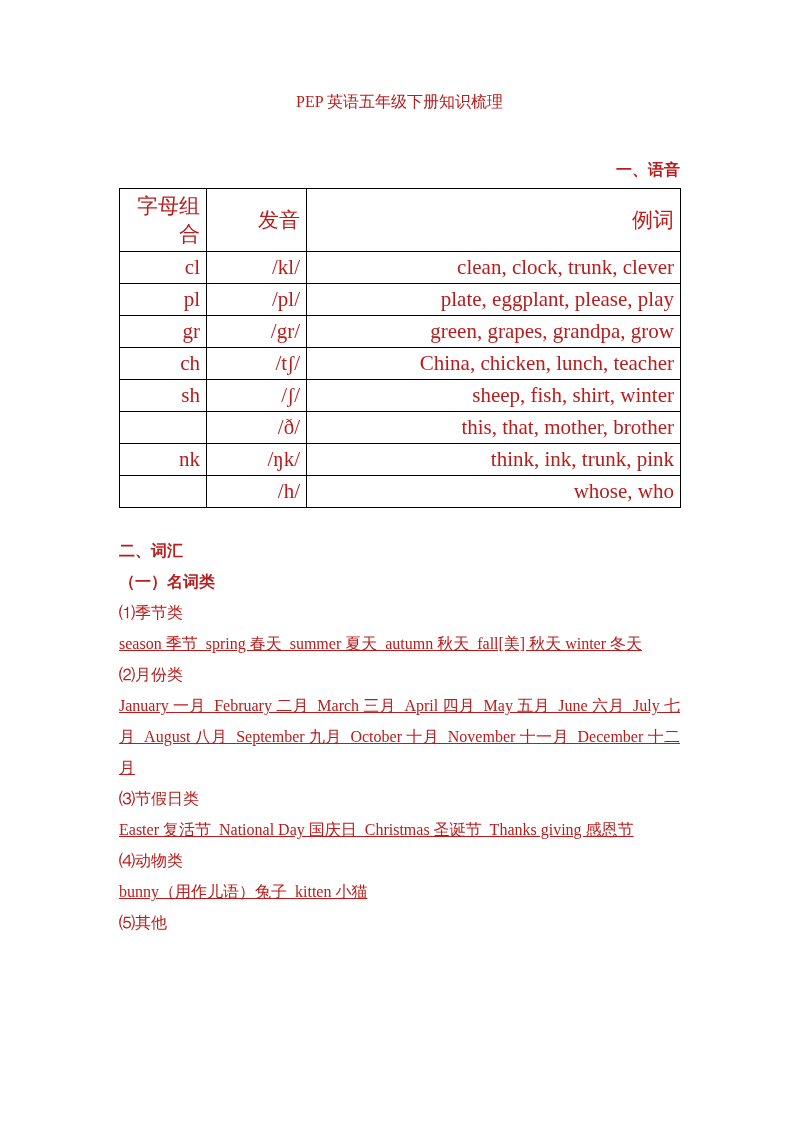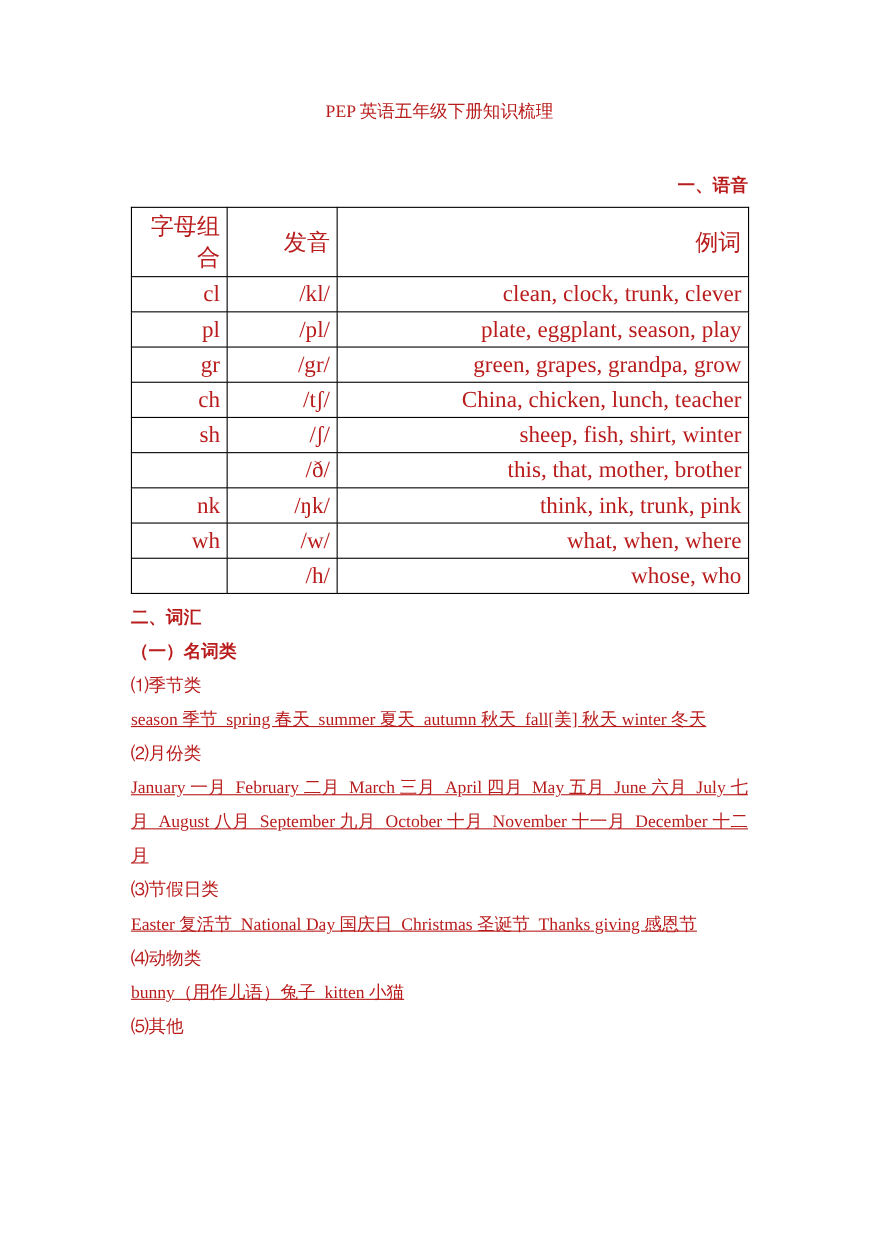--- a/index.html
+++ b/index.html
@@ -41,21 +41,21 @@
     border: 1px solid #000000;
     font-weight: normal;
     text-align: right;
     font-size: 21px;
     padding: 3px 6px;
     height: 28px;
     vertical-align: middle;
     overflow: hidden;
   }
   .vocab {
-    margin-top: 6px;
+    margin-top: 27px;
     font-size: 16px;
     line-height: 31px;
   }
   .vocab .section-heading,
   .vocab .sub-heading {
     font-size: 16px;
     line-height: 31px;
     font-weight: bold;
   }
   .vline {
@@ -91,21 +91,21 @@
     </thead>
     <tbody>
         <tr>
           <td>cl</td>
           <td>/kl/</td>
           <td>clean, clock, trunk, clever</td>
         </tr>
         <tr>
           <td>pl</td>
           <td>/pl/</td>
-          <td>plate, eggplant, season, play</td>
+          <td>plate, eggplant, please, play</td>
         </tr>
         <tr>
           <td>gr</td>
           <td>/gr/</td>
           <td>green, grapes, grandpa, grow</td>
         </tr>
         <tr>
           <td>ch</td>
           <td>/tʃ/</td>
           <td>China, chicken, lunch, teacher</td>
@@ -117,25 +117,20 @@
         </tr>
         <tr>
           <td></td>
           <td>/ð/</td>
           <td>this, that, mother, brother</td>
         </tr>
         <tr>
           <td>nk</td>
           <td>/ŋk/</td>
           <td>think, ink, trunk, pink</td>
-        </tr>
-        <tr>
-          <td>wh</td>
-          <td>/w/</td>
-          <td>what, when, where</td>
         </tr>
         <tr>
           <td></td>
           <td>/h/</td>
           <td>whose, who</td>
         </tr>
       </tbody>
   </table>
 
   <div class="vocab">

